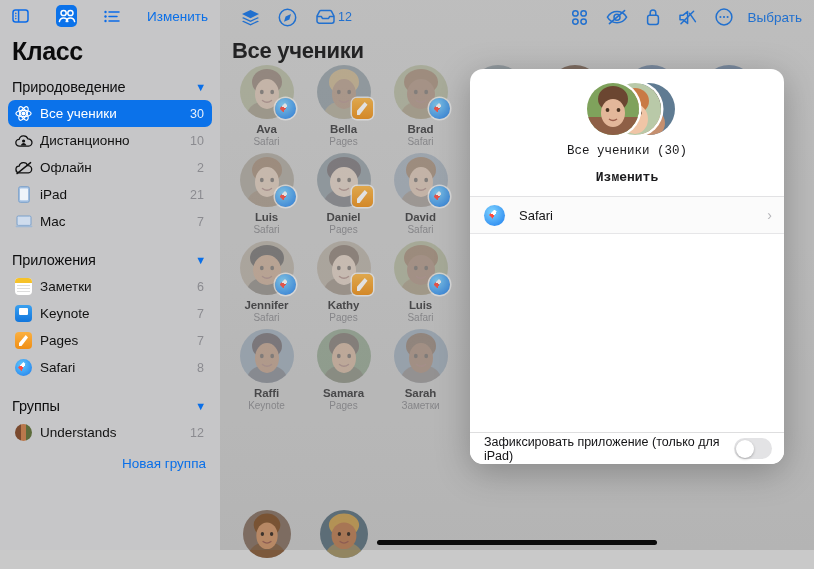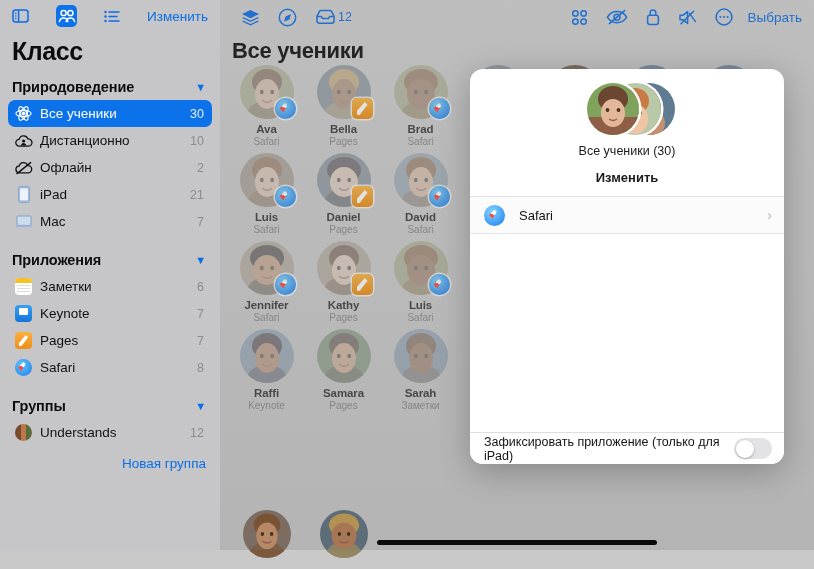--- a/index.html
+++ b/index.html
@@ -32,21 +32,21 @@
   .sb-ico.active { background: #0b72ea; color: #fff; }
   .sb-edit {
     margin-left: auto; font-size: 13.5px; color: #0a6fe8; font-weight: 400;
   }
   .sb-title {
     font-size: 25px; font-weight: 700; color: #0b0b0c;
     padding: 4px 12px 8px 12px; letter-spacing: -0.4px;
   }
   .sec-head {
     display: flex; align-items: center; padding: 5px 14px 5px 12px;
-    font-size: 14.5px; font-weight: 700; color: #0d0d0e; letter-spacing:-0.1px;
+    font-size: 14.5px; font-weight: 400; color: #0d0d0e; letter-spacing:-0.1px;
   }
   .sec-head .chev { margin-left: auto; color: #0a6fe8; font-size: 11px; }
   .row {
     display: flex; align-items: center; height: 27px;
     margin: 0 8px; padding: 0 8px 0 6px; border-radius: 7px;
     font-size: 13.5px; color: #111; gap: 7px;
   }
   .row.sel { background: #0b72ea; color: #fff; }
   .row .rlabel { flex: 1; overflow: hidden; white-space: nowrap; }
   .row .rcount { font-size: 12.5px; color: #8b8b90; }
@@ -113,21 +113,21 @@
   
   .dim-layer { position:absolute; inset:0; background: rgba(120,120,120,0.22); z-index: 5; }
 
   
   .modal {
     position: absolute; left: 250px; top: 88px; width: 314px; height: 395px;
     background: #fff; border-radius: 13px; z-index: 10;
     box-shadow: 0 8px 34px rgba(0,0,0,.26);
     display: flex; flex-direction: column; overflow: hidden;
   }
-  .modal-head { padding: 14px 0 0 0; text-align:center; border-bottom: .5px solid #e2e2e4; }
+  .modal-head { padding: 14px 0 0 0; text-align:center; border-bottom: .5px solid #e2e2e4; font-family: Liberation Mono, monospace; }
   .stack { width: 96px; height: 52px; margin: 0 auto; position: relative; }
   .stack .s-av { position:absolute; top:0; width: 52px; height: 52px; border-radius:50%; overflow:hidden;
      box-shadow: 0 0 0 2.5px #fff; }
   .stack .a3 { left: 44px; z-index: 1; }
   .stack .a2 { left: 30px; z-index: 2; }
   .stack .a1 { left: 8px;  z-index: 3; }
   .mh-title { font-size: 12.5px; color: #1b1b1d; margin-top: 9px; }
   .mh-action { font-size: 13px; color: #1b1b1d; font-weight: 600; padding: 12px 0 11px; }
   .modal-body { flex: 1; background: #fff; }
   .mrow { display: flex; align-items: center; height: 37px; padding: 0 12px 0 14px;

